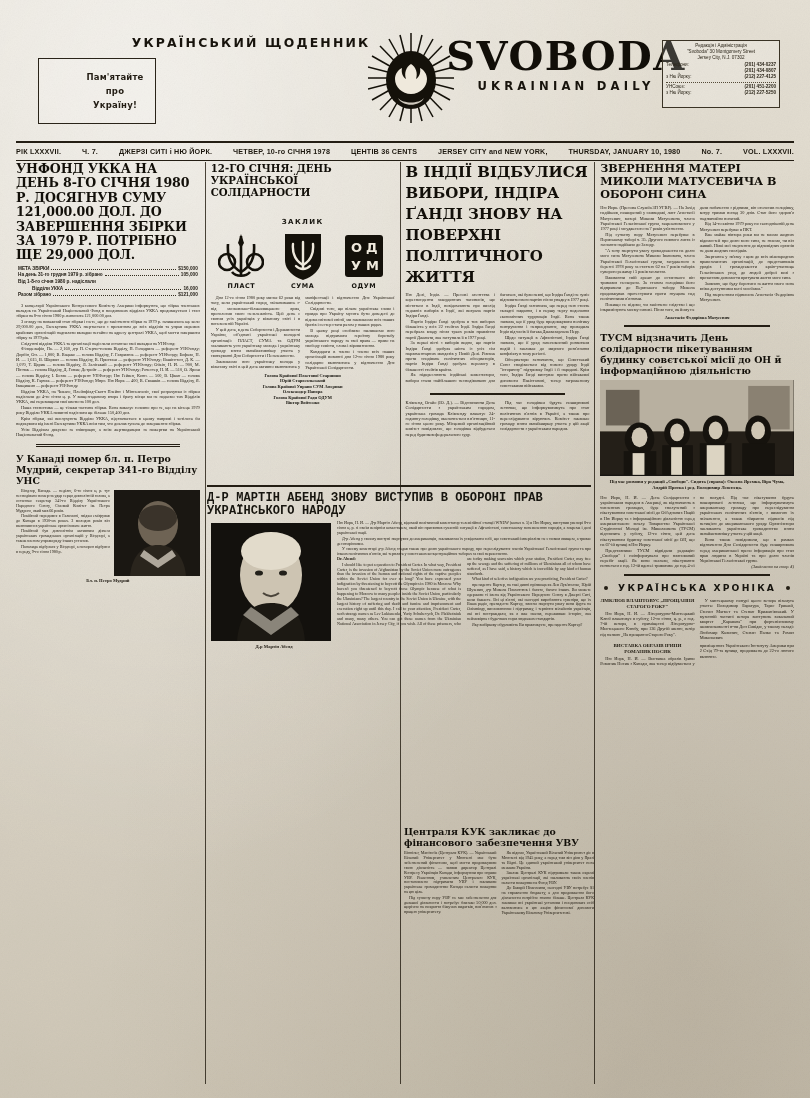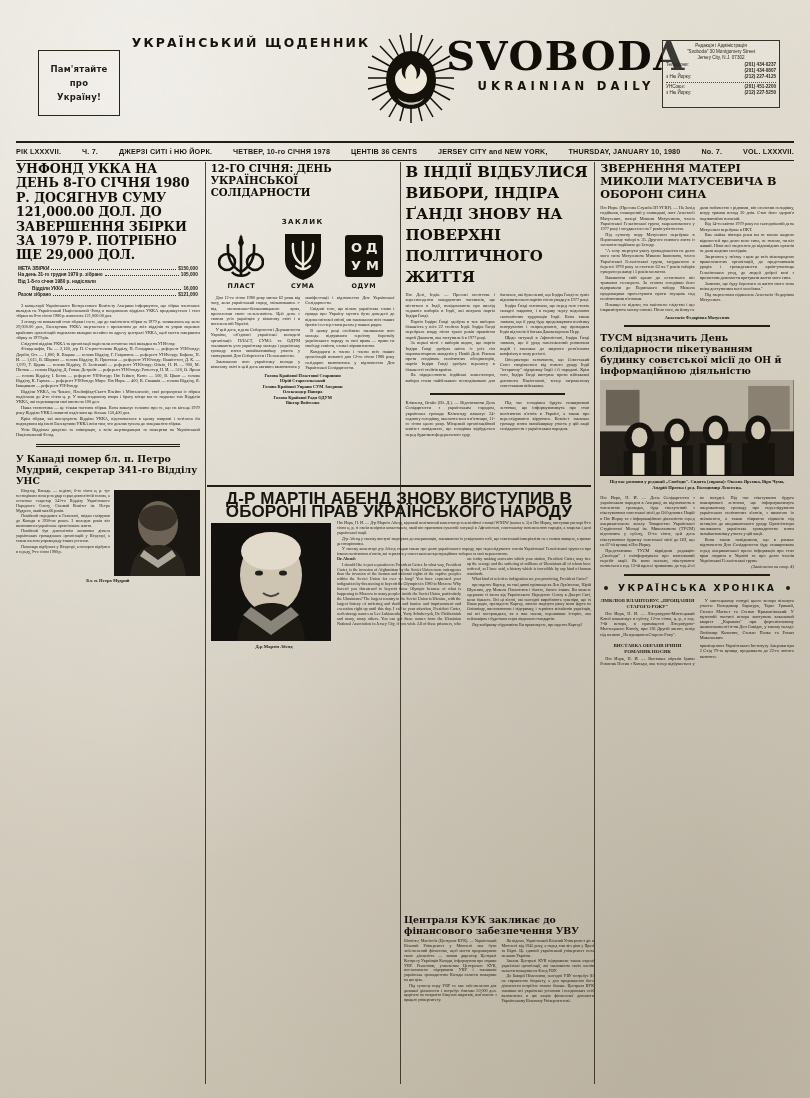--- a/index.html
+++ b/index.html
@@ -20,24 +20,25 @@
       linear-gradient(175deg,#e8e3d8 0%,#ddd7c9 35%,#d6cfc0 70%,#cdc5b4 100%);
   }
   #grain{position:absolute;inset:0;opacity:.30;mix-blend-mode:multiply;pointer-events:none;}
   #page{position:absolute;inset:0;}
 
   .sheet{position:absolute;left:10px;top:12px;width:790px;height:1074px;}
 
   
   .masthead{position:relative;height:100px;margin:26px 6px 0 6px;}
   .remember-box{
-    position:absolute;left:22px;top:12px;width:80px;height:64px;
+    position:absolute;left:22px;top:20px;width:80px;height:64px;
     border:1.6px solid #2a2419;text-align:center;
     display:flex;flex-direction:column;justify-content:center;gap:4px;
     background:rgba(255,255,255,.12);
+    padding-left:36px;
   }
   .remember-box span{
     font-family:"DejaVu Sans",sans-serif;font-weight:bold;font-size:8.5px;
     letter-spacing:.2px;color:#231d14;
   }
   .title-left{
     position:absolute;left:110px;top:-4px;width:250px;text-align:center;
   }
   .title-right{
     position:absolute;left:425px;top:-4px;width:250px;text-align:center;
@@ -93,22 +94,22 @@
   .hl{
     font-family:"DejaVu Serif",serif;font-weight:bold;
     color:#120f09;
   }
   .hl-1{font-size:12.6px;line-height:14.4px;letter-spacing:-.1px;}
   .hl-2{font-size:10.2px;line-height:12px;}
   .hl-3{font-size:15px;line-height:21px;}
   .hl-4{font-size:11.2px;line-height:13px;}
   .hl-s{font-size:9.4px;line-height:11px;}
   .hl-sans{
-    font-family:Liberation Sans, sans-serif;font-weight:bold;
-    font-size:17px;line-height:13.4px;text-align:center;letter-spacing:.1px;
+    font-family:Liberation Mono, monospace;font-weight:bold;
+    font-size:12px;line-height:13.4px;text-align:left;letter-spacing:.1px;
   }
   .kicker{
     font-family:"DejaVu Sans",sans-serif;font-weight:bold;font-size:7px;
     text-align:center;letter-spacing:1.4px;margin:20px 0 3px 0;
   }
   .body{
     font-family:"Liberation Serif",serif;font-size:4.35px;line-height:5.25px;
     text-align:justify;color:#221c12;hyphens:auto;word-spacing:-.2px;
   }
   .body.t2{column-count:2;column-gap:5px;}
@@ -567,21 +568,21 @@
       <div class="body tiny" style="column-count:2;column-gap:6px;">
         <p class="ni bold">Dr. Abend:</p>
         <p>I should like to put a question to President Carter. In what way, President Carter, is the invasion of Afghanistan by the Soviet Union more outrageous than the invasion of the human and national rights of the captive peoples within the Soviet Union for ever so long? You have expressed your indignation by threatening to boycott the Olympics in 1980 in Moscow. Why haven't you threatened to boycott those Olympic because of what is happening to Moscow to many peoples inside the Soviet Union, particularly the Ukrainians? The largest country in the Soviet Union is Ukraine, with the largest history of suffering and death and famine and imprisonment and execution right up until this day. I call to your attention, President Carter, such strange names as Lev Lukianenko, Yuriy Schuhevych, Dr. Plakhotniuk and many, many others. You can get those names from the Ukrainian National Association in Jersey City, if you wish. All of these prisoners, who are today making souvenirs which your station, President Carter, may free up the sewage and the suffering of millions of Ukrainians all of whom have suffered, as I have said, a history which is incredible by any kind of human standards.</p>
         <p>What kind of selective indignation are you practicing, President Carter?</p>
         <p>президенте Картер, на такі дивні прізвища як Лев Лук'яненко, Юрій Шухевич, д-р Микола Плахотнюк і багато, багато інших. Ви можете одержати ті імена від Українського Народного Союзу в Джерзі Ситі, коли бажаєте. Всі ці в'язні, які сьогодні виробляють сувеніри, що їх Ваша радіо, президенте Картер, змогли звернути увагу вони йдуть на Олімпіяду, висловлюючи і підтримку, і терпіння мільйонів українців, які всі постраждали, як я вже сказав, переживши історію, яка неймовірна з будь-яких норм людських стандартів.</p>
         <p>Яку вибіркову обурливість Ви практикуєте, президенте Картер?</p>
       </div>
     </div>
   </div>
 
-  <div style="position:absolute;left:394px;top:902px;width:190px;">
+  <div style="position:absolute;left:394px;top:814px;width:190px;">
     <div class="hl hl-s">Централя КУК закликає до фінансового забезпечення УВУ</div>
     <div class="body t2 tiny" style="margin-top:3px;">
       <p class="ni">Вінніпег, Манітоба (Централя КУК). — Український Вільний Університет у Мюнхені має бути забезпечений фінансово, щоб могти продовжувати свою діяльність — заявив директор Централі Конґресу Українців Канади, інформуючи про справи УВУ. Рішенням, ухваленим Централею КУК, постановлено підтримати УВУ і закликати українське громадянство Канади скласти пожертви на цю ціль.</p>
       <p>Під сучасну пору УВУ не має забезпечення для дальшої діяльности і потребує близько 50,000 дол. щорічно на покриття біжучих видатків, пов'язаних з працею університету.</p>
       <p>Як відомо, Український Вільний Університет діє в Мюнхені від 1945 року, а перед тим він діяв у Празі та Відні. Це єдиний український університет поза межами України.</p>
       <p>Заклик Централі КУК підтримали також окремі українські організації, які закликають своїх членів скласти пожертви на Фонд УВУ.</p>
       <p>До Баварії Німеччини, сьогодні УВУ потребує $1 на справлення бюджету, а для продовження його діяльности потрібно значно більше. Централя КУК закликає всі українські установи і поодиноких осіб включитись в цю акцію фінансової допомоги Українському Вільному Університетові.</p>
     </div>
   </div>
 

